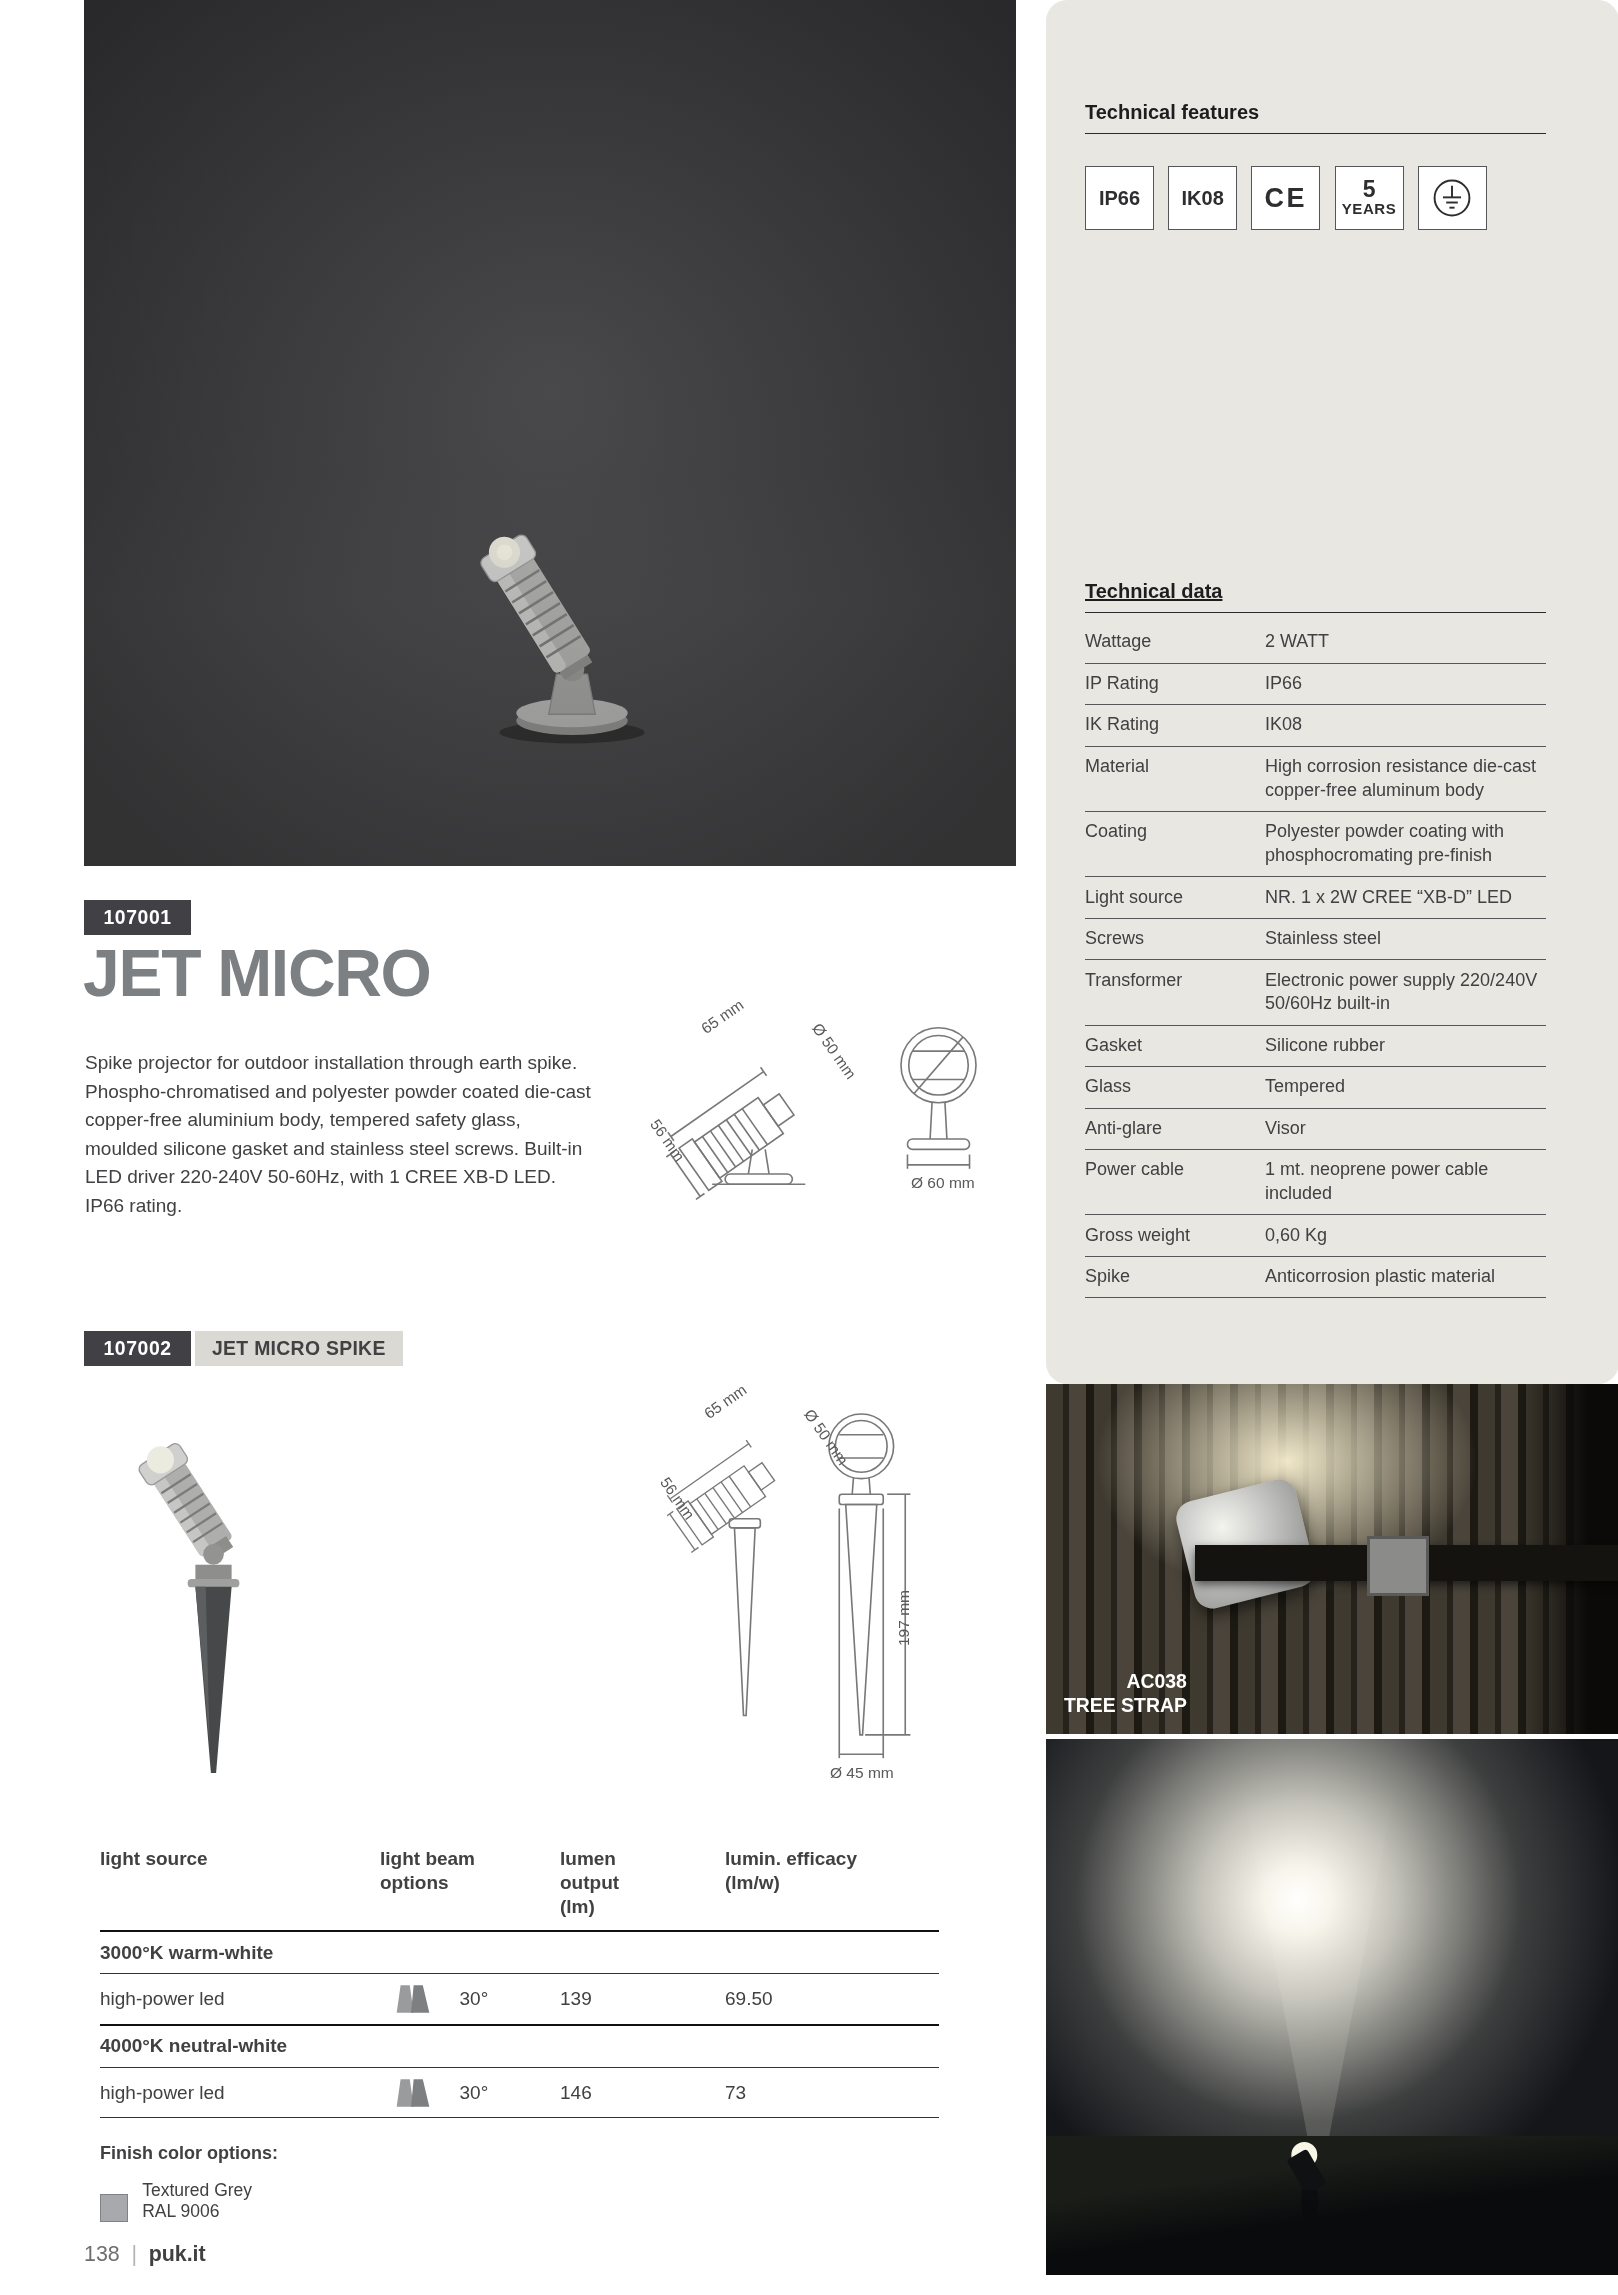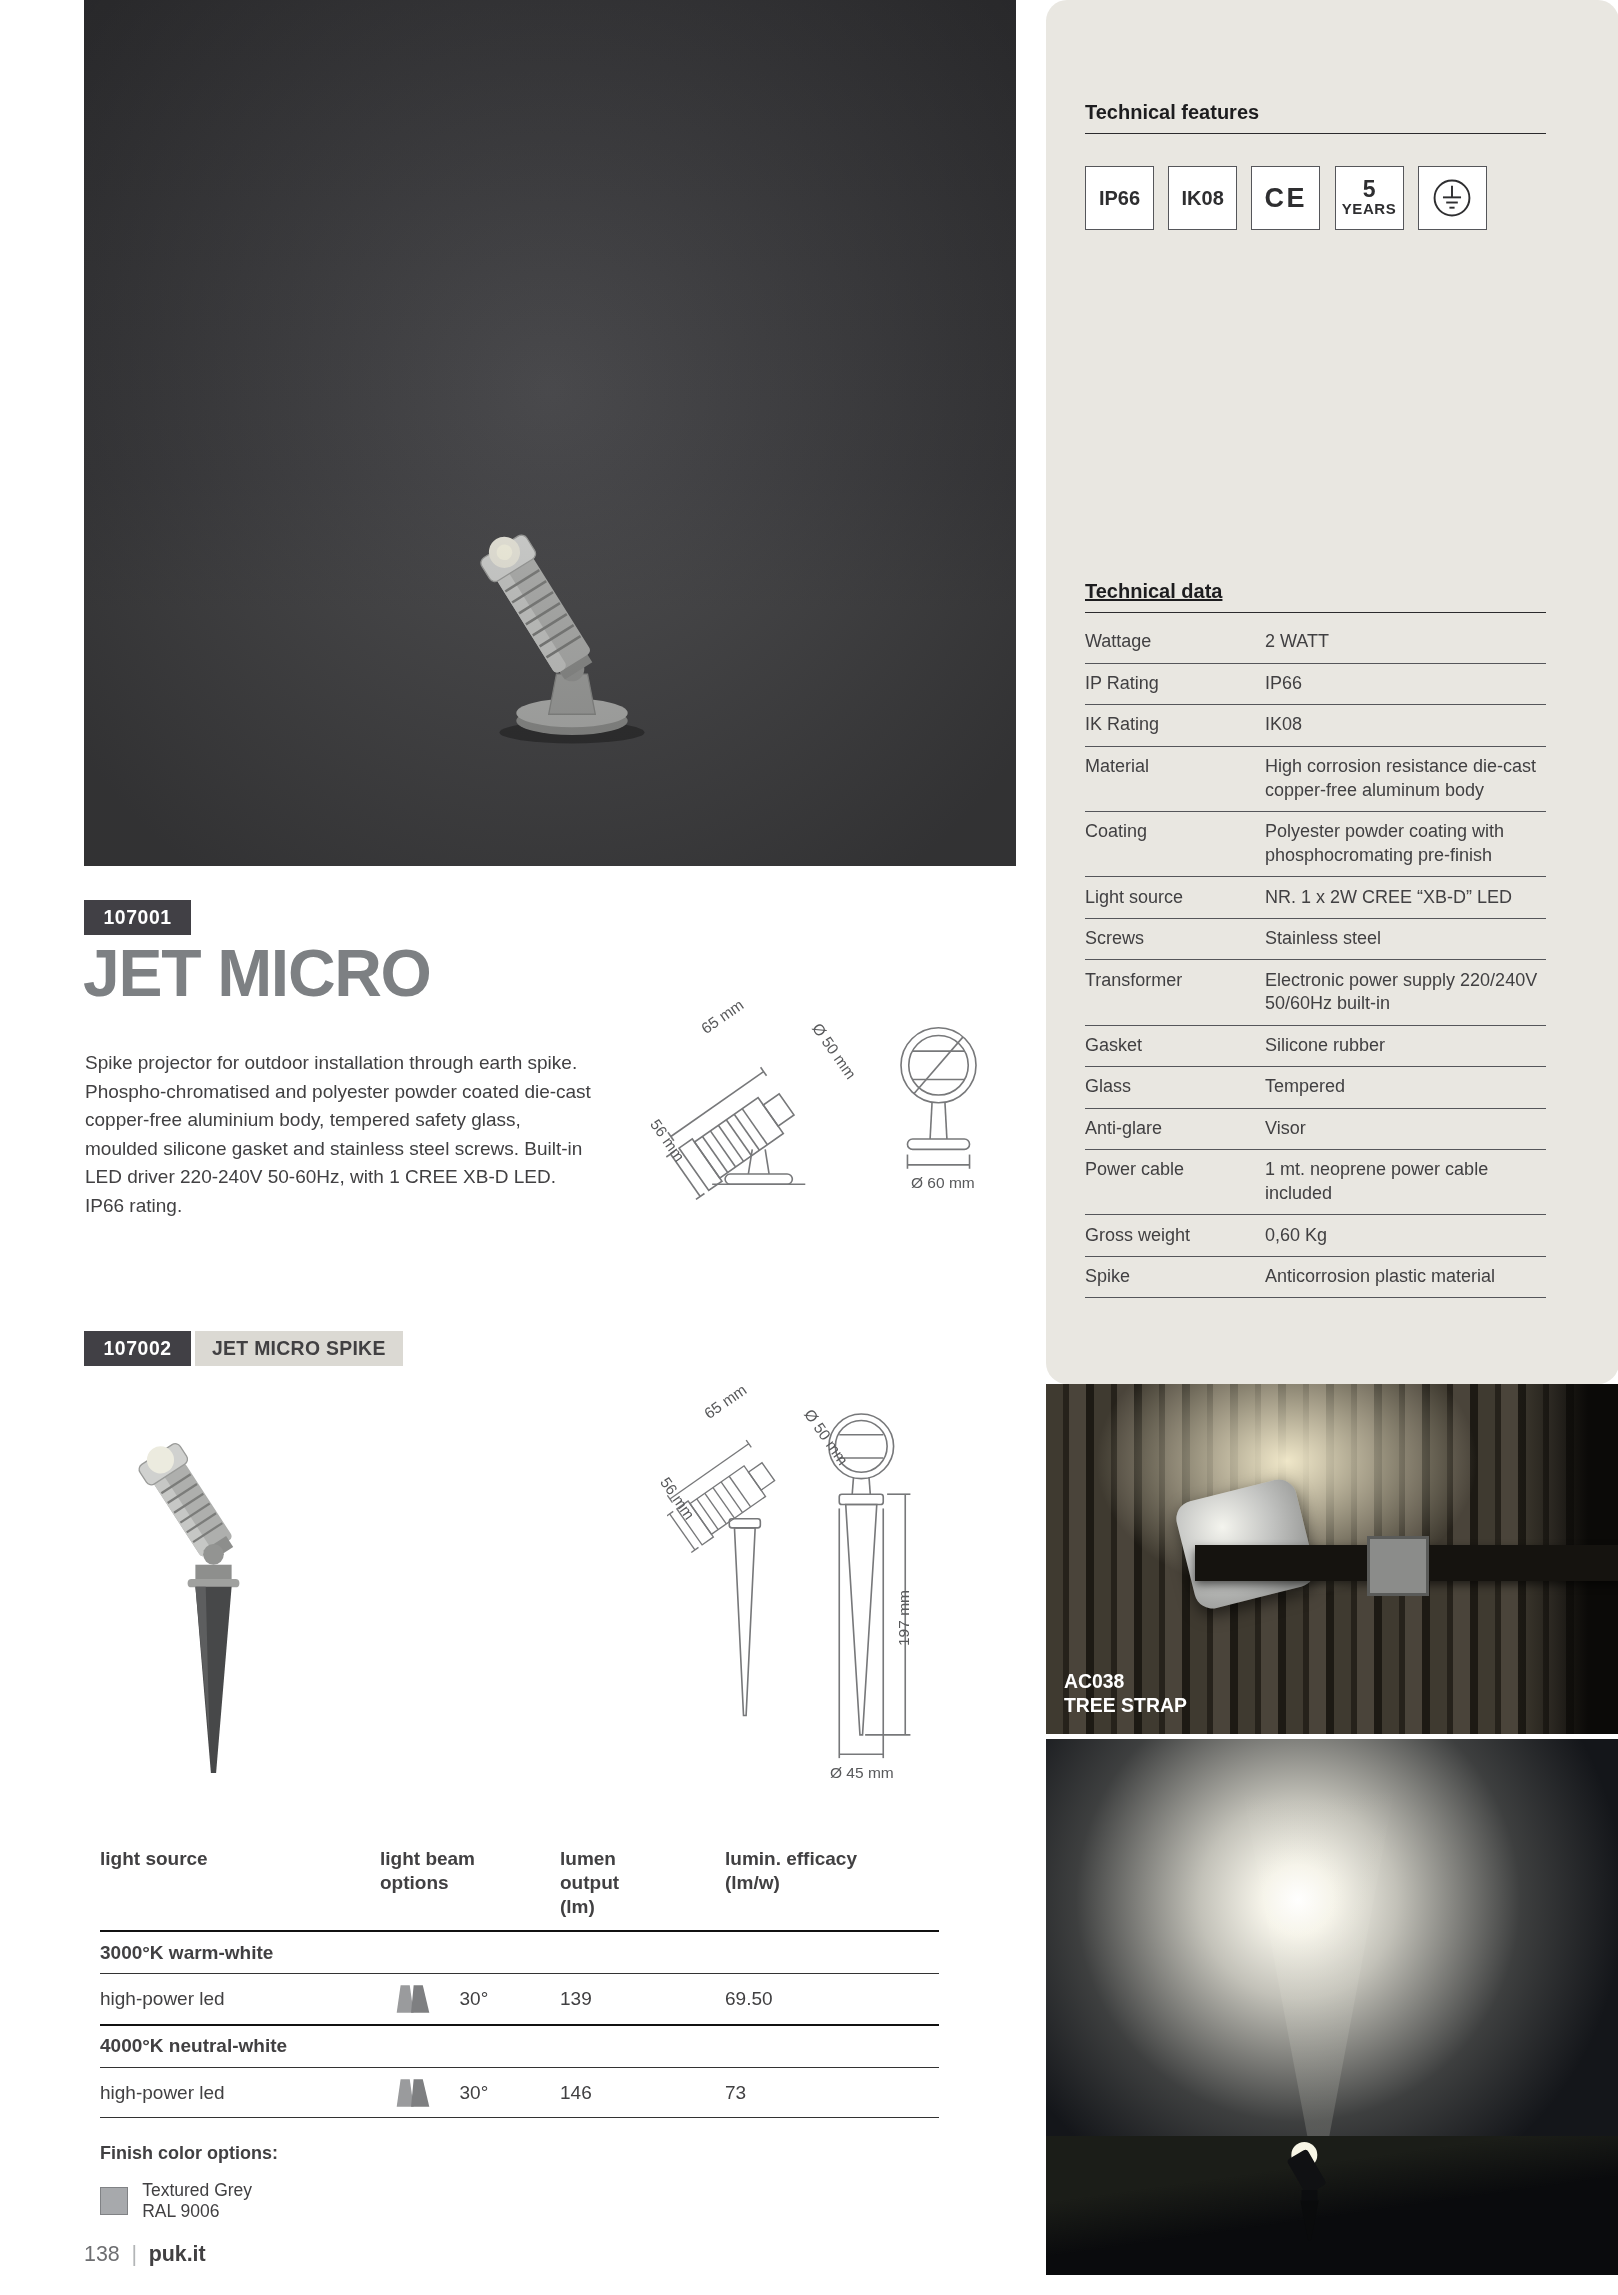--- a/index.html
+++ b/index.html
@@ -29,21 +29,21 @@
   .tf-badge .ce{font-size:27px;letter-spacing:2.6px;font-weight:700;}
   .td-table{position:absolute;left:39px;top:622px;width:461px;}
   .td-row{display:grid;grid-template-columns:159px 1fr;column-gap:21px;
     border-bottom:1.3px solid #55565a;padding:8.4px 0;font-size:18px;line-height:1.32;}
   .td-row:first-child{border-top:none;}
 
   
   .photo-tree{left:1046px;top:1384px;width:573px;height:350px;overflow:hidden;
     background:
       radial-gradient(ellipse 272px 194px at 42% 22%,rgba(255,246,214,0.92),rgba(255,246,214,0) 70%),
-      repeating-linear-gradient(90deg,#3f3a30 0 17px,#26221b 17px 23px,#4a443a 23px 40px,#1d1a14 40px 48px);}
+      repeating-linear-gradient(90deg,#3f3a30 0 17px,#26221b 17px 23px,#4a443a 23px 40px,#1d1a14 40px 48px); text-align: right;}
   .photo-tree .dark-right{position:absolute;right:0;top:0;width:18%;height:100%;background:linear-gradient(90deg,rgba(8,8,6,0),#0b0a08 70%);}
   .photo-tree .strap{position:absolute;left:26%;top:46%;width:74%;height:36px;background:#15130f;box-shadow:0 3.9px 9px rgba(0,0,0,.6);}
   .photo-tree .buckle{position:absolute;left:56%;top:43.5%;width:56px;height:54px;background:#8b8c8a;border:3.9px solid #5a5b59;}
   .photo-tree .fixture{position:absolute;left:24%;top:30%;width:123px;height:110px;background:
       radial-gradient(circle at 35% 30%,#f4f4ee,#c2c3c1 45%,#9a9b99 80%);
       border-radius:18px;transform:rotate(-14deg);box-shadow:0 6.5px 15.5px rgba(0,0,0,.55);}
   .photo-label{position:absolute;left:18px;bottom:17px;color:#ffffff;font-weight:700;font-size:19.4px;line-height:1.25;}
 
   .photo-night{left:1046px;top:1739px;width:573px;height:536px;overflow:hidden;background:
       radial-gradient(circle at 44% 30%,#ffffff 0%,#f6f4ea 7%,rgba(238,236,224,0.8) 20%,rgba(170,170,160,0.28) 45%,rgba(18,20,24,0) 66%),
@@ -74,21 +74,21 @@
   .lt-header span{display:block;}
   .lt-sec{font-weight:700;padding:9.7px 0;border-bottom:1.3px solid #333;}
   .lt-row{display:grid;grid-template-columns:280px 180px 165px 214px;align-items:center;
     padding:9.7px 0;}
   .lt-row.thick{border-bottom:2.6px solid #111;}
   .lt-row.thin{border-bottom:1.3px solid #333;}
   .beam-cell{display:flex;align-items:center;gap:30px;padding-left:15.5px;}
 
   .finish-title{font-weight:700;font-size:18px;}
   .swatch{width:26px;height:26px;background:#a7a9ac;border:1.3px solid #808285;}
-  .finish-opt{display:flex;gap:14.2px;align-items:center;}
+  .finish-opt{display:flex;gap:14.2px;align-items:flex-end;}
   .finish-name{font-size:17.5px;line-height:1.2;}
 
   .footer{font-size:21.4px;color:#6d6e71;display:flex;align-items:center;gap:11.7px;}
   .footer .sep{color:#b3b5b7;font-weight:400;}
   .footer .brand{color:#414042;font-weight:700;}
 </style>
 </head>
 <body>
 
 <div id="page">

